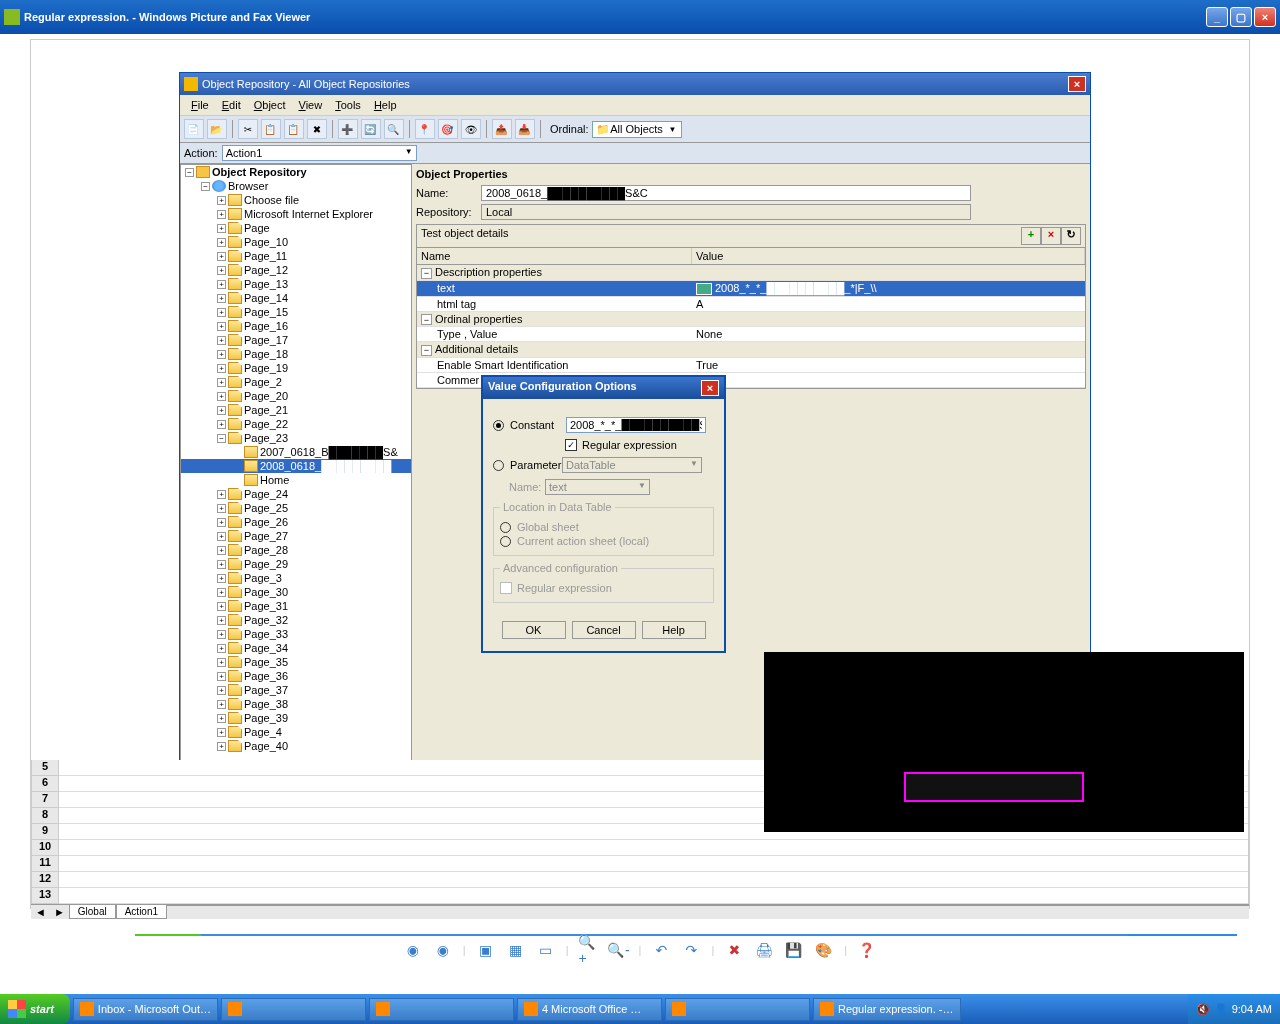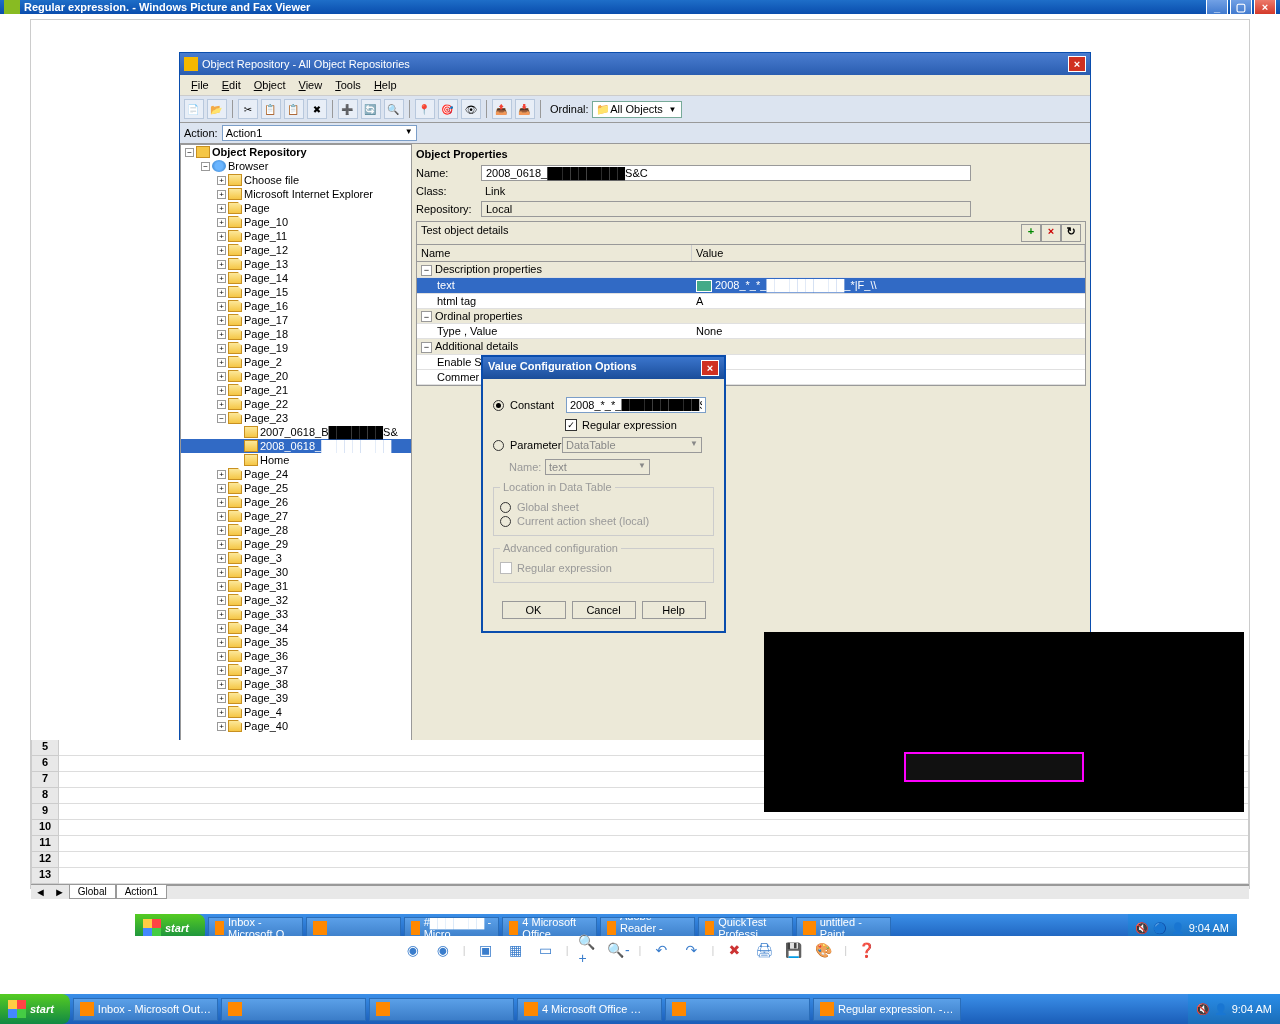--- a/index.html
+++ b/index.html
@@ -1,17 +1,17 @@
 <!DOCTYPE html>
 <html><head>
 <meta charset="utf-8">
 <style>
 *{box-sizing:border-box;margin:0;padding:0;font-family:Tahoma,sans-serif;font-size:11px}
 body{background:#fff;width:1280px;height:1024px;overflow:hidden;position:relative}
-.viewer-titlebar{background:linear-gradient(#1e6ec8,#0a4dad);height:14px;display:flex;align-items:center;padding:0 4px;color:#fff}
+.viewer-titlebar{background:linear-gradient(#1e6ec8,#0a4dad);height:34px;display:flex;align-items:center;padding:0 4px;color:#fff}
 .viewer-titlebar .icon{width:16px;height:16px;background:#8b2;margin-right:4px}
 .viewer-titlebar .title{flex:1;font-weight:bold}
 .win-btns{display:flex;gap:2px}
 .win-btn{width:22px;height:20px;border:1px solid #fff;border-radius:3px;display:flex;align-items:center;justify-content:center;font-weight:bold;color:#fff}
 .win-btn.min{background:linear-gradient(#78a6e8,#3b75cc)}
 .win-btn.max{background:linear-gradient(#78a6e8,#3b75cc)}
 .win-btn.close{background:linear-gradient(#f08374,#d03020)}
 .viewer-body{background:#fff;position:relative;height:930px;padding:5px 30px}
 .inner-img{position:relative;width:100%;height:870px;border:1px solid #ccc;background:#fff}
 
@@ -449,24 +449,20 @@
               <span style="margin-left:auto;width:16px;border-left:1px solid #ccc;text-align:center">►</span>
             </div>
       </div>
       <div class="props-pane">
         <div class="props-hdr">Object Properties</div>
         <div class="prop-row">
               <span class="prop-lbl">Name:</span>
               <span class="prop-val">2008_0618_██████████S&amp;C</span>
             </div>
         <div class="prop-row">
-              <span class="prop-lbl">Class:</span>
-              <span class="prop-val ro">Link</span>
-            </div>
-        <div class="prop-row">
               <span class="prop-lbl">Repository:</span>
               <span class="prop-val" style="background:#ece9d8">Local</span>
             </div>
         <div class="detail-hdr">
           <span>Test object details</span>
           <div class="detail-btns">
             <div class="db-btn add">+</div>
             <div class="db-btn del">×</div>
             <div class="db-btn">↻</div>
           </div>

